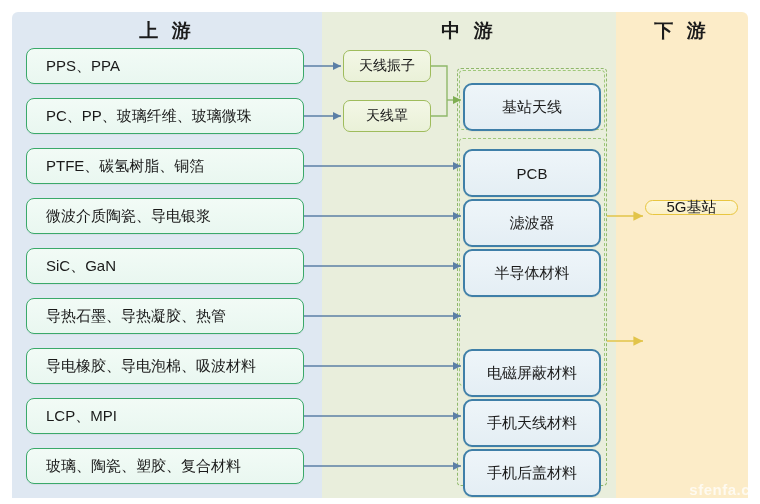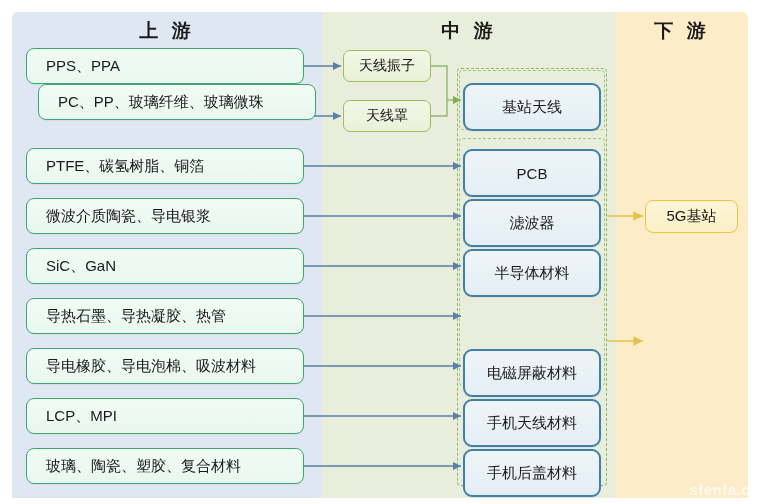--- a/index.html
+++ b/index.html
@@ -98,21 +98,21 @@
     border: 2px solid #3f7fa8;
     background: linear-gradient(180deg,#eef5f9 0%, #e4eef4 100%);
     border-radius: 9px;
     box-shadow: 0 1px 1px rgba(0,0,0,0.05);
   }
 
   
   .box-down {
     left: 645px;
     width: 93px;
-    height: 33px;
+    height: 15px;
     justify-content: center;
     border: 1.8px solid #e8c640;
     background: linear-gradient(180deg,#fdf6d8 0%, #fbf0c6 100%);
     border-radius: 8px;
     font-size: 15px;
   }
 
   
   .dash-group {
     position: absolute;
@@ -201,21 +201,21 @@
     <path d="M304,466 L461,466" stroke="#5b7fa6" stroke-width="1.4" fill="none" marker-end="url(#ah-blue)"></path>
 
     <path d="M607,216 L643,216" stroke="#e2c44a" stroke-width="1.6" fill="none" marker-end="url(#ah-yellow)"></path>
 
     <path d="M607,341 L643,341" stroke="#e2c44a" stroke-width="1.6" fill="none" marker-end="url(#ah-yellow)"></path>
   </svg>
 
   <div class="box box-up" style="top:48px;">
       <span>PPS、PPA</span>
     </div>
-  <div class="box box-up" style="top:84px;margin-left:12px;">
+  <div class="box box-up" style="top:98px;">
       <span>PC、PP、玻璃纤维、玻璃微珠</span>
     </div>
   <div class="box box-up" style="top:148px;">
       <span>PTFE、碳氢树脂、铜箔</span>
     </div>
   <div class="box box-up" style="top:198px;">
       <span>微波介质陶瓷、导电银浆</span>
     </div>
   <div class="box box-up" style="top:248px;">
       <span>SiC、GaN</span>

